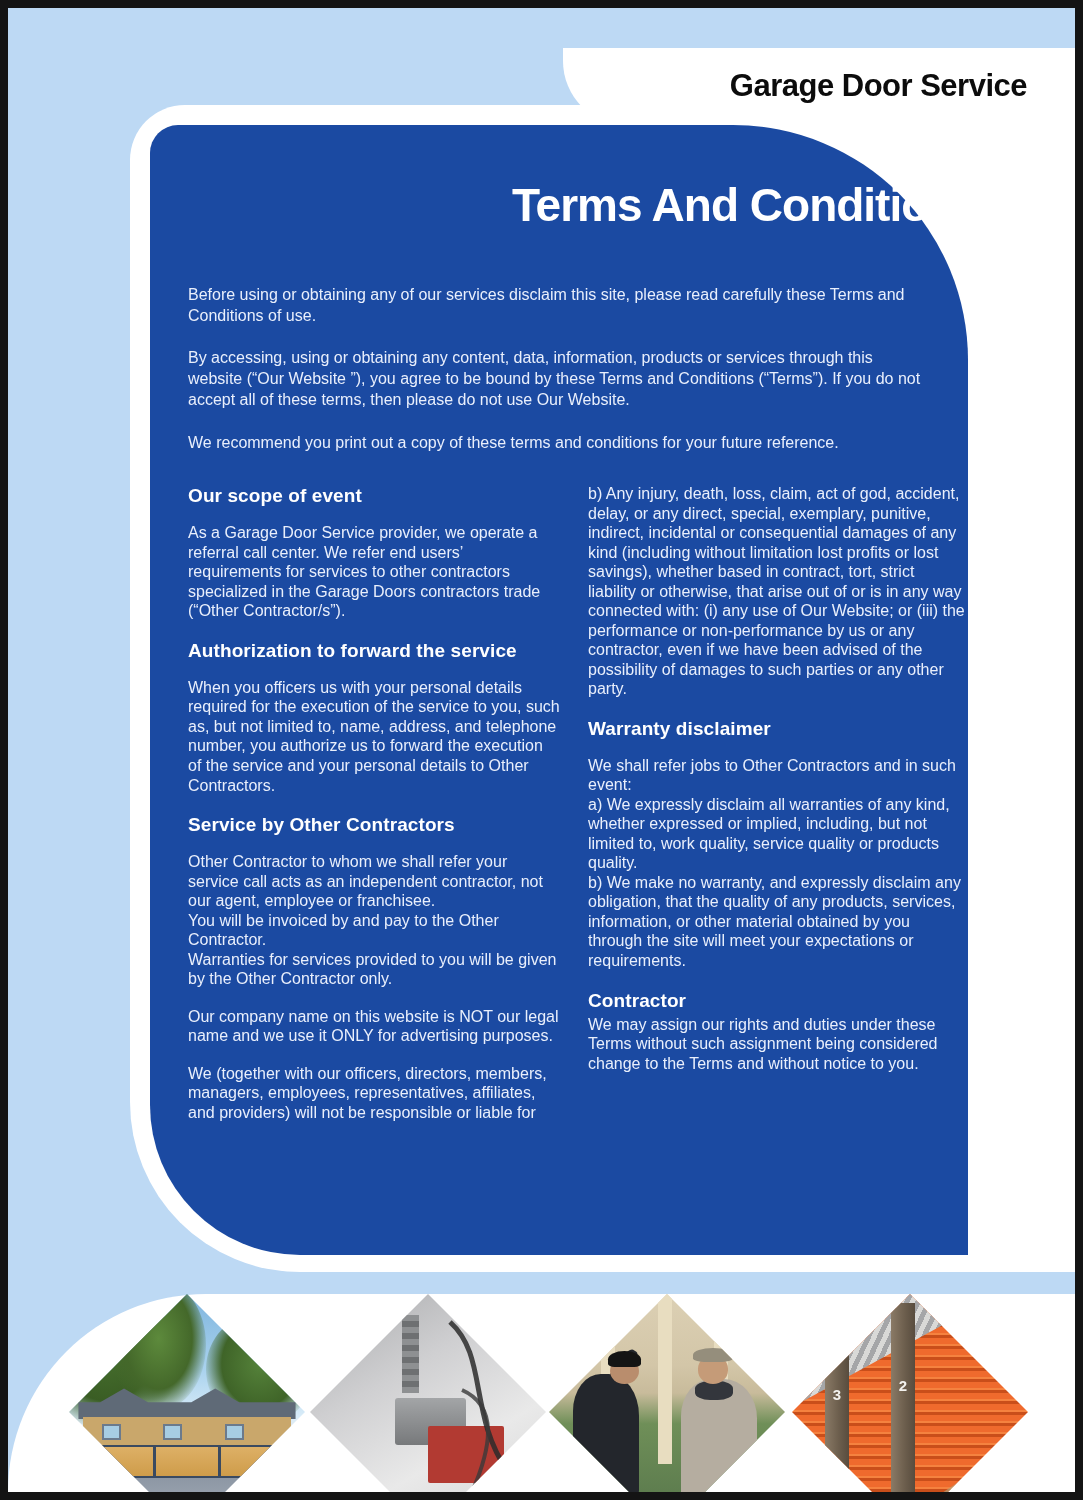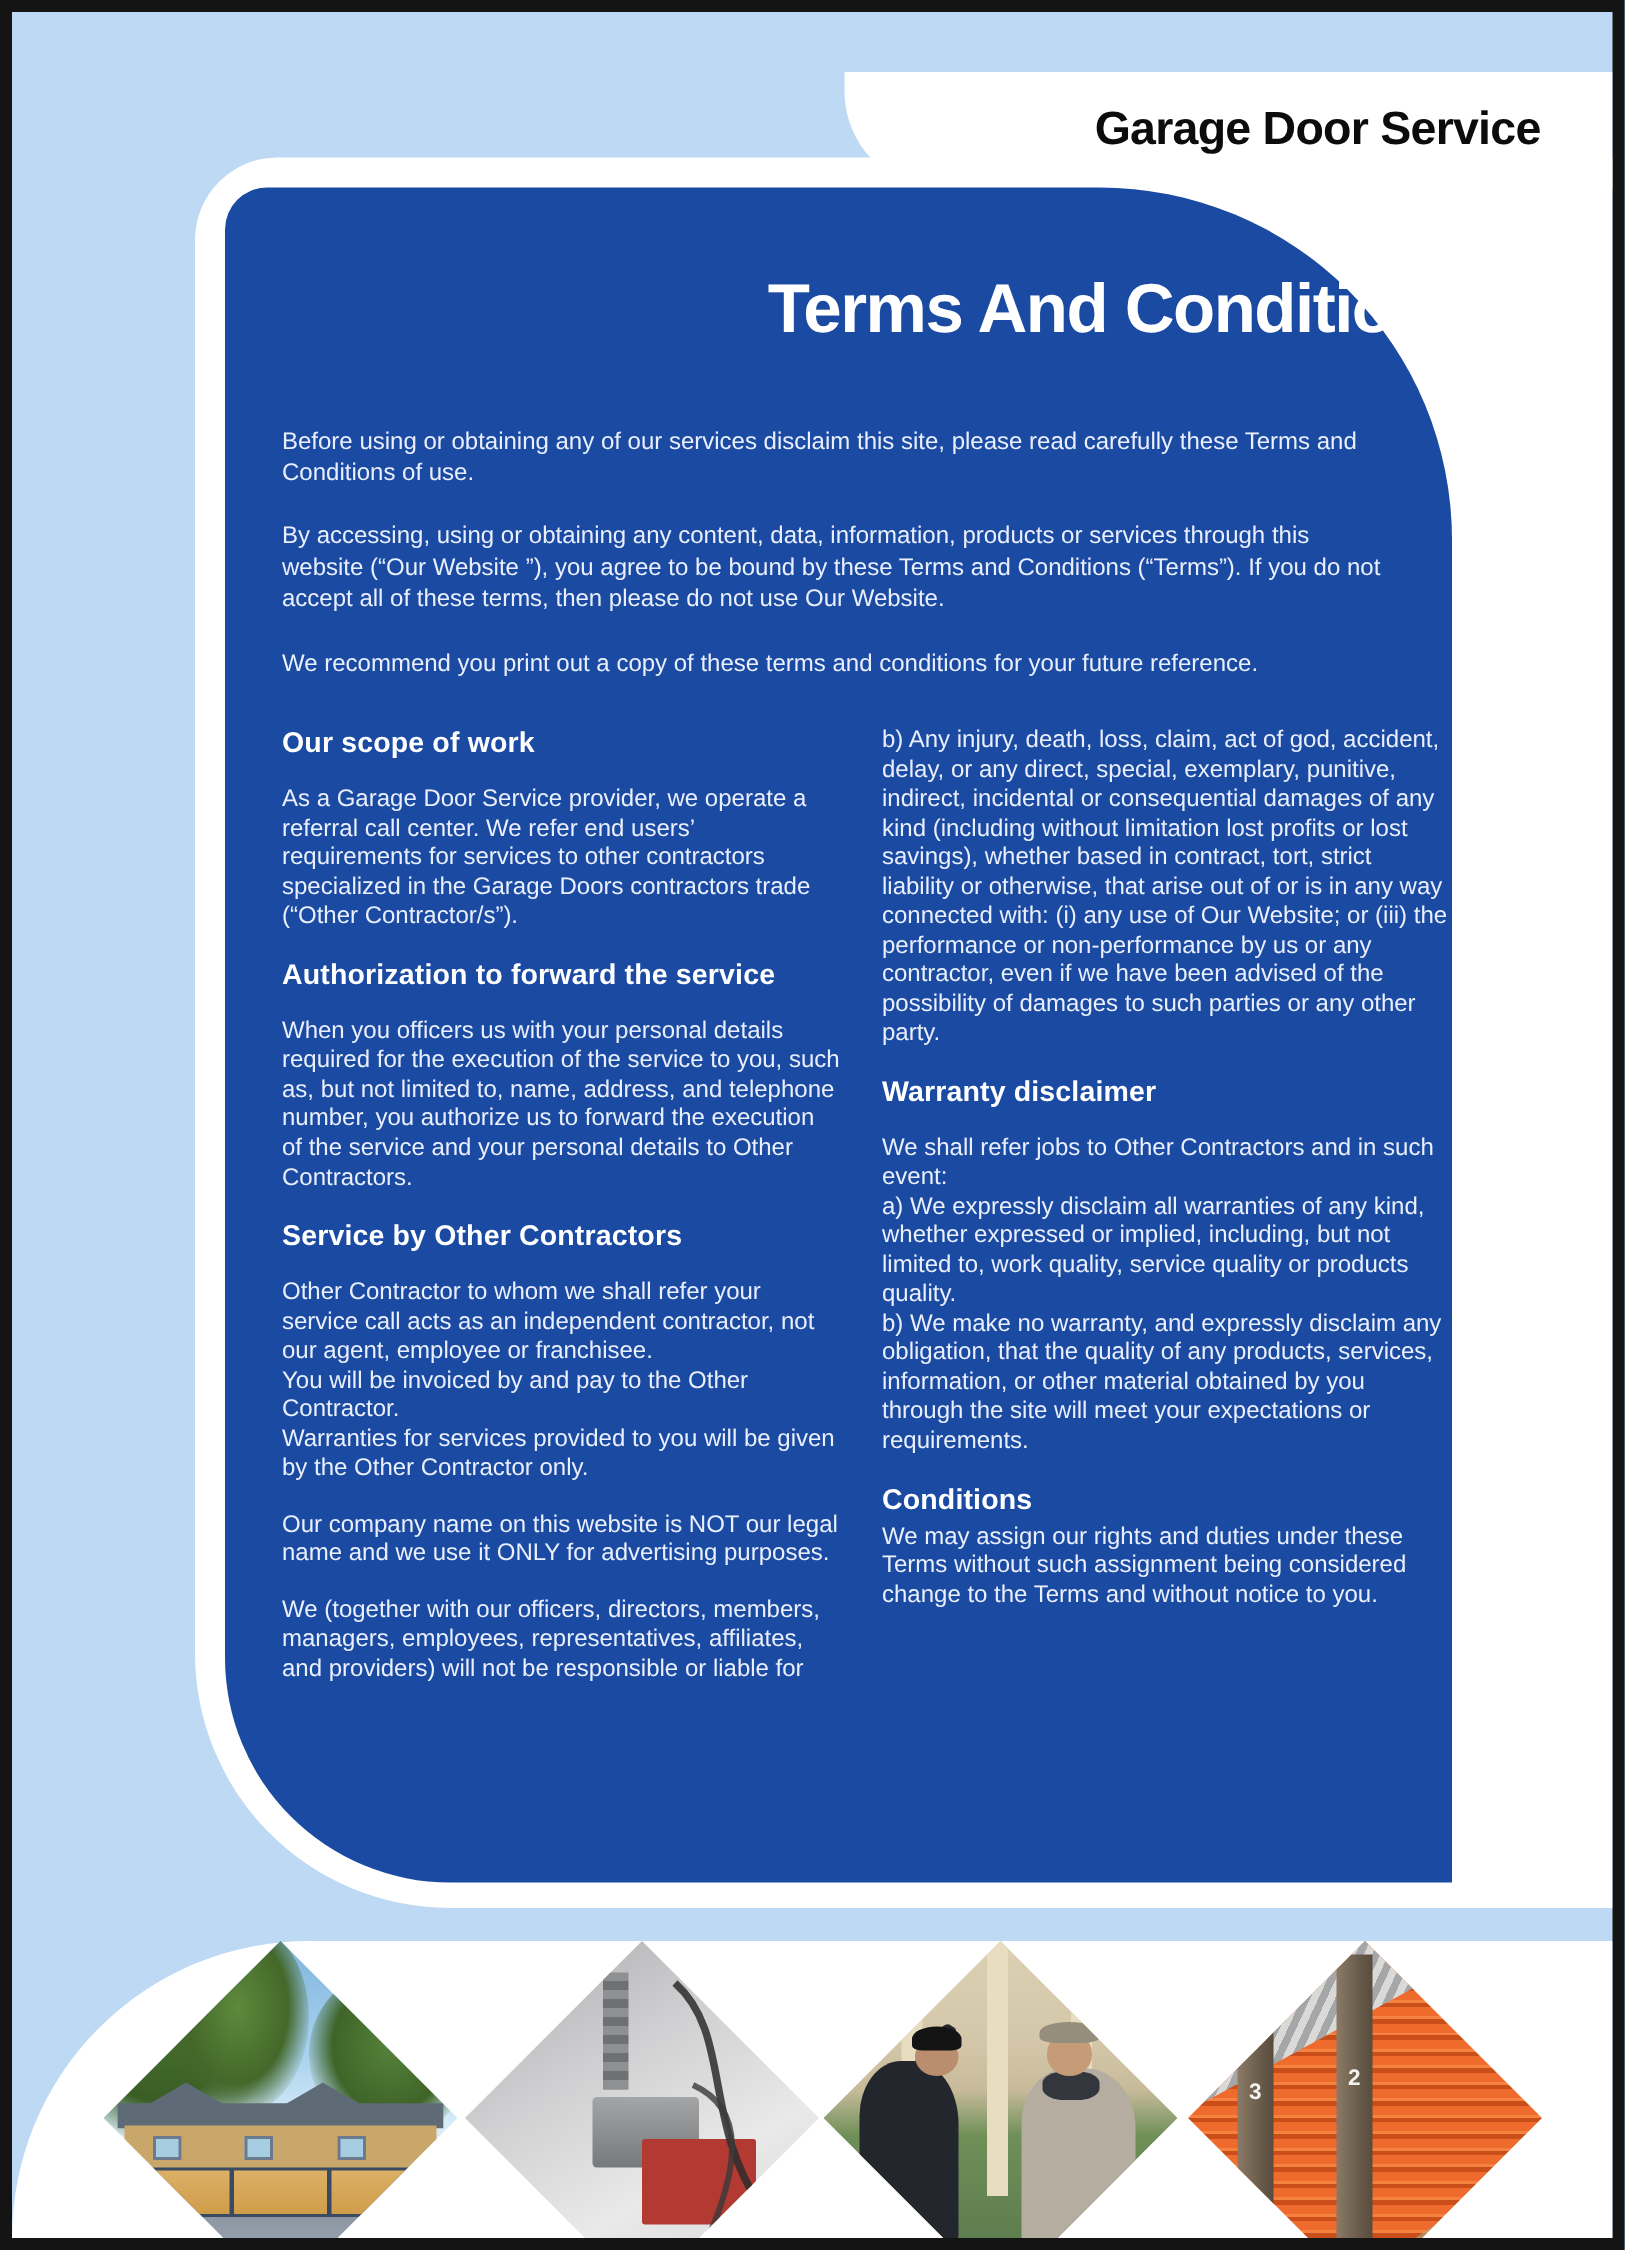--- a/index.html
+++ b/index.html
@@ -92,21 +92,21 @@
   <div class="abs title">Terms And Conditions</div>
 
   <div class="abs intro">
     <p>Before using or obtaining any of our services disclaim this site, please read carefully these Terms and Conditions of use.</p>
     <p>By accessing, using or obtaining any content, data, information, products or services through this website (“Our Website ”), you agree to be bound by these Terms and Conditions (“Terms”). If you do not accept all of these terms, then please do not use Our Website.</p>
     <p>We recommend you print out a copy of these terms and conditions for your future reference.</p>
   </div>
 
   <div class="abs col col-left">
     <div class="sec">
-      <h3>Our scope of work</h3>
+      <h3>Our scope of event</h3>
       <p>As a Garage Door Service provider, we operate a referral call center. We refer end users’ requirements for services to other contractors specialized in the Garage Doors contractors trade (“Other Contractor/s”).</p>
     </div>
     <div class="sec">
       <h3>Authorization to forward the service</h3>
       <p>When you officers us with your personal details required for the execution of the service to you, such as, but not limited to, name, address, and telephone number, you authorize us to forward the execution of the service and your personal details to Other Contractors.</p>
     </div>
     <div class="sec">
       <h3>Service by Other Contractors</h3>
       <p>Other Contractor to whom we shall refer your service call acts as an independent contractor, not our agent, employee or franchisee.
 You will be invoiced by and pay to the Other Contractor.
@@ -122,21 +122,21 @@
     <div class="sec">
       <p>b) Any injury, death, loss, claim, act of god, accident, delay, or any direct, special, exemplary, punitive, indirect, incidental or consequential damages of any kind (including without limitation lost profits or lost savings), whether based in contract, tort, strict liability or otherwise, that arise out of or is in any way connected with: (i) any use of Our Website; or (iii) the performance or non-performance by us or any contractor, even if we have been advised of the possibility of damages to such parties or any other party.</p>
     </div>
     <div class="sec">
       <h3>Warranty disclaimer</h3>
       <p>We shall refer jobs to Other Contractors and in such event:
 a) We expressly disclaim all warranties of any kind, whether expressed or implied, including, but not limited to, work quality, service quality or products quality.
 b) We make no warranty, and expressly disclaim any obligation, that the quality of any products, services, information, or other material obtained by you through the site will meet your expectations or requirements.</p>
     </div>
     <div class="sec tight">
-      <h3>Conditions</h3>
+      <h3>Contractor</h3>
       <p>We may assign our rights and duties under these Terms without such assignment being considered change to the Terms and without notice to you.</p>
     </div>
   </div>
 
   <div class="abs diamond d1">
     <div class="sky"></div>
     <div class="tree-l"></div>
     <div class="tree-l2"></div>
     <div class="tree-r"></div>
     <div class="roof"></div>

